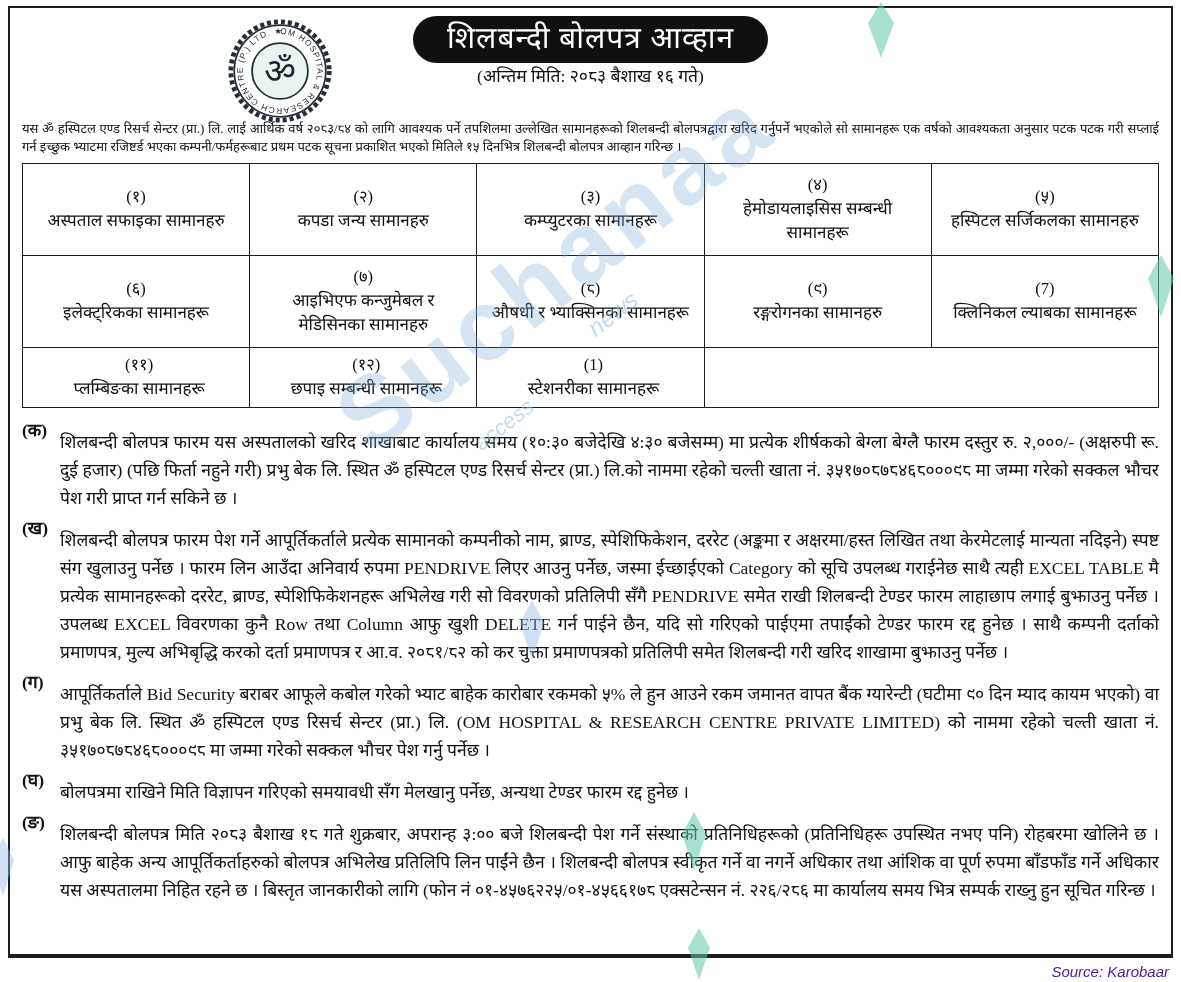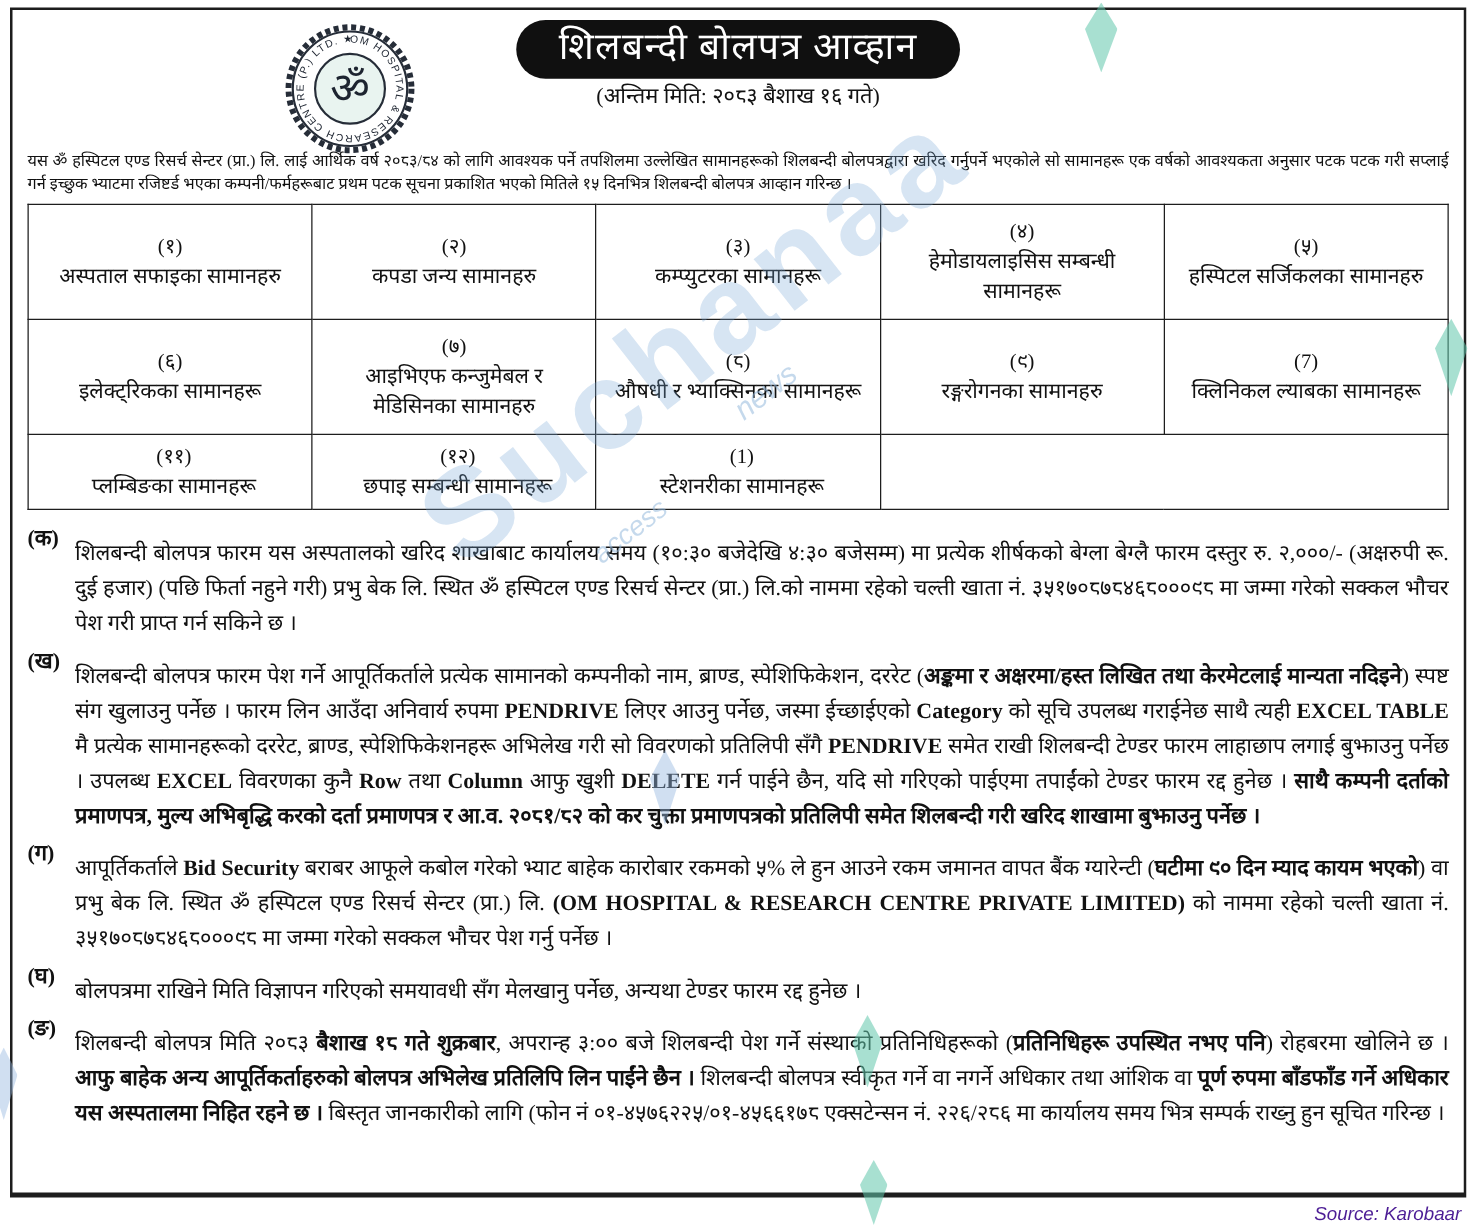--- a/index.html
+++ b/index.html
@@ -42,21 +42,21 @@
   tr.row-short td { height:60px;padding-left:16px; }
   .cat-num { font-size:16.5px; }
   .cat-name { font-size:17px; }
   td.empty-cell { border-left:1.8px solid #1d1d1d; }
 
   
   .clauses { margin-top:8px; }
   .clause { display:flex; margin-top:2px; }
   .clause-label { flex:0 0 38px; font-weight:bold; font-size:17.5px; line-height:1.6; }
   .clause-text { flex:1; font-size:17.5px; line-height:1.6; text-align:justify;margin-top:12px; }
-  .clause-text .bold { font-weight:bold; }
+  .clause-text .bold { font-weight:normal; }
 
   
   .source-credit {
     position:absolute; right:12px; bottom:2px; font-style:italic;
     font-family:"Liberation Sans","DejaVu Sans",sans-serif; font-size:15px; color:#4c1d95;
   }
 
   
   .wm-text {
     position:absolute; left:290px; top:200px; width:560px;

